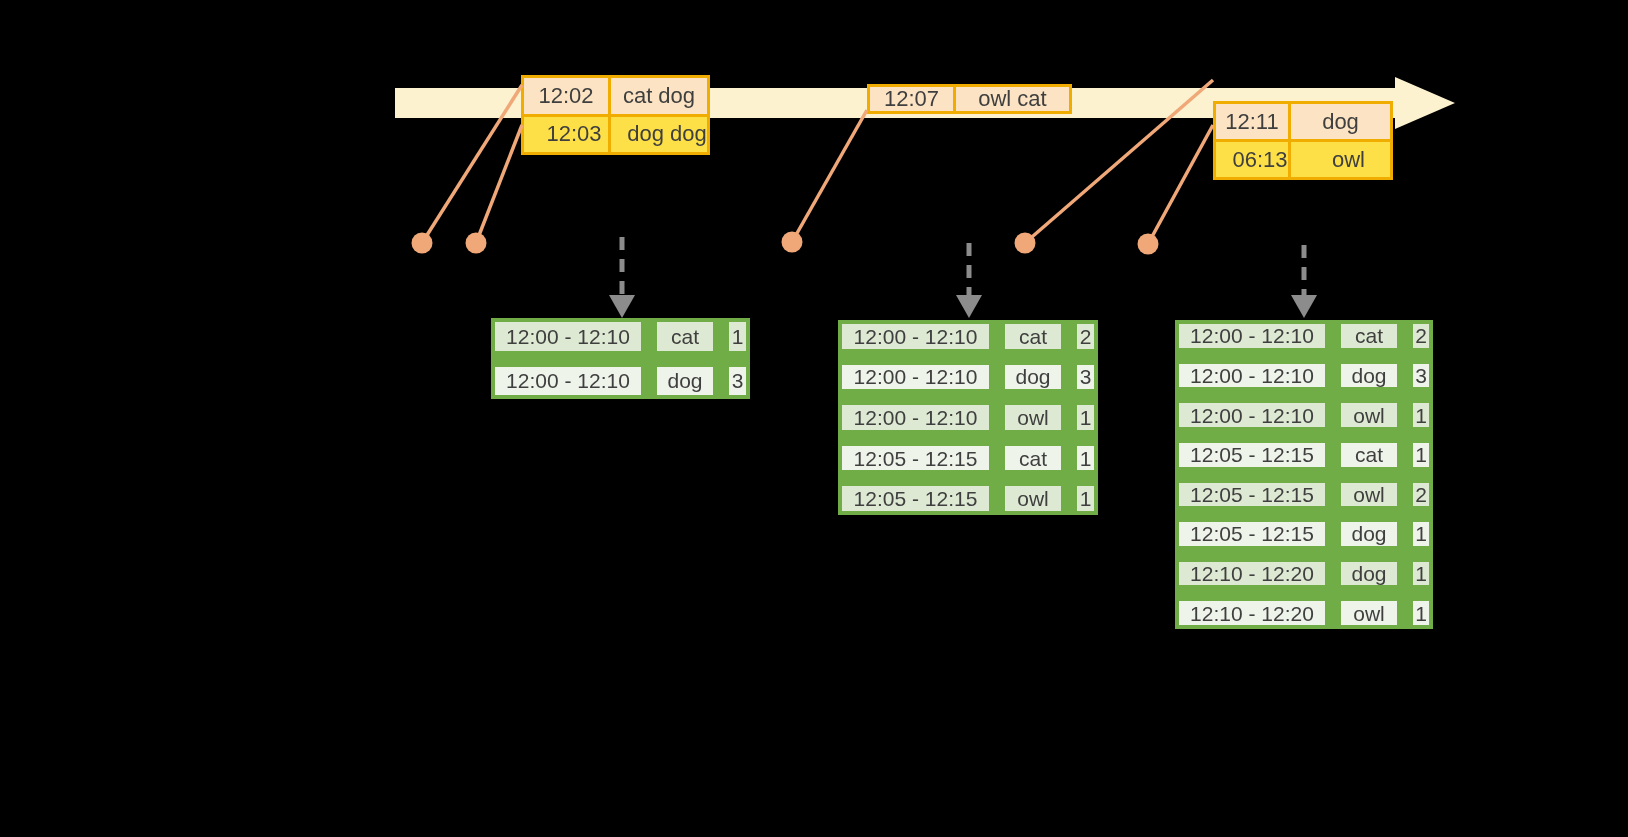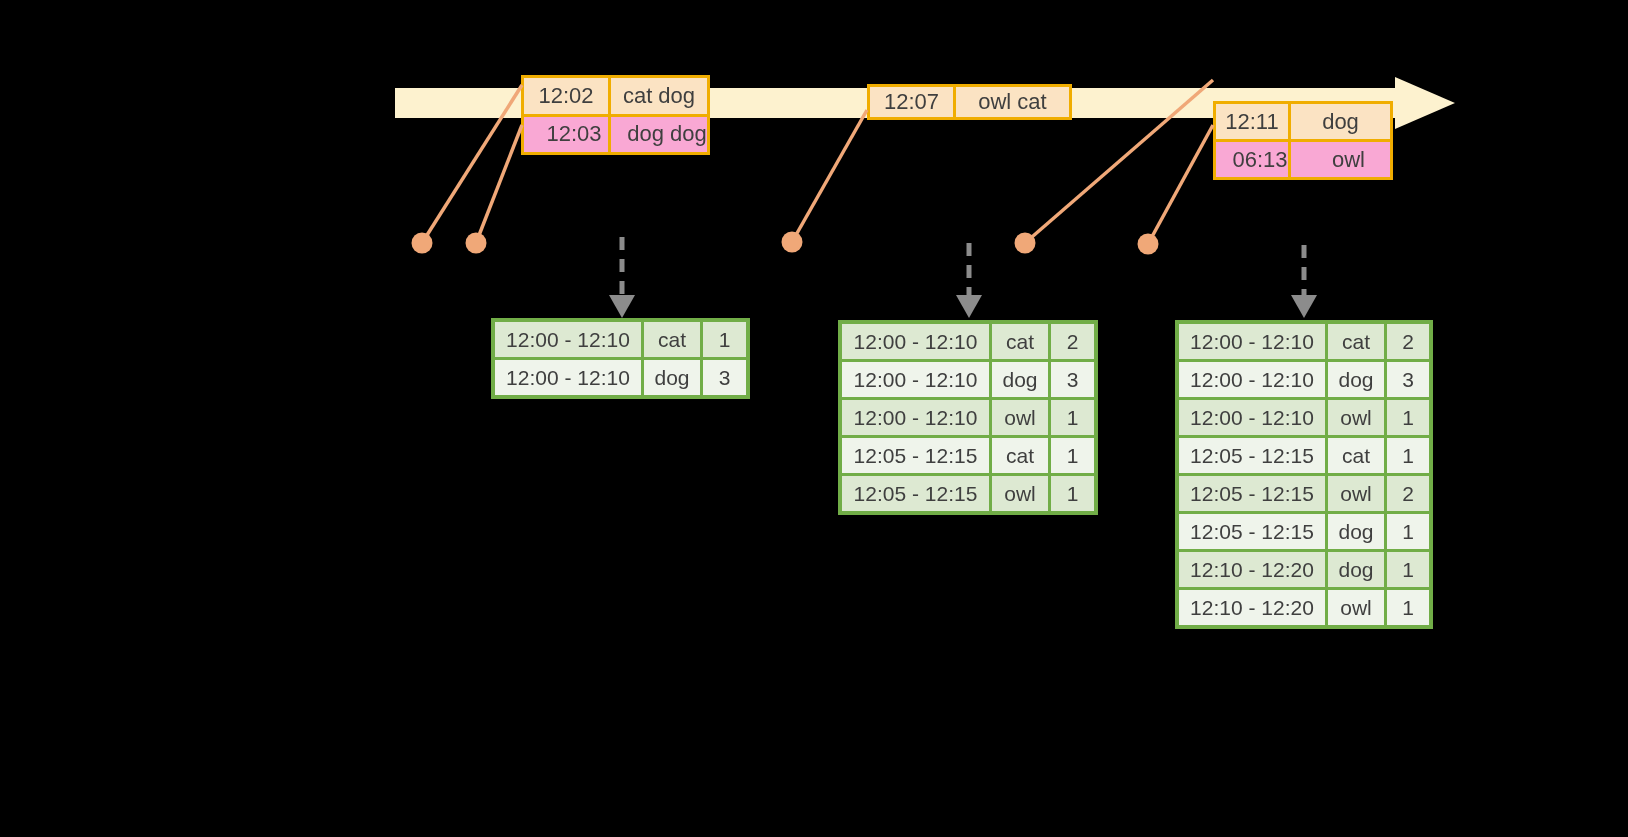--- a/index.html
+++ b/index.html
@@ -10,27 +10,27 @@
   
   .band{position:absolute;left:395px;top:88px;width:1000px;height:30px;background:#fdf2cf;}
   .band-head{
     position:absolute;left:1395px;top:77px;width:0;height:0;
     border-top:26px solid transparent;border-bottom:26px solid transparent;
     border-left:60px solid #fdf2cf;
   }
   
   .etable{position:absolute;display:grid;gap:3px;padding:3px;background:#f0ad00;box-sizing:border-box;}
   .et1{left:521px;top:75px;width:189px;height:80px;grid-template-columns:84px 1fr;grid-template-rows:1fr 1fr;}
-  .et2{left:867px;top:84px;width:205px;height:36px;grid-template-columns:83px 1fr;grid-template-rows:1fr;}
+  .et2{left:867px;top:84px;width:205px;height:30px;grid-template-columns:83px 1fr;grid-template-rows:1fr;}
   .et3{left:1213px;top:63px;width:180px;height:79px;grid-template-columns:72px 1fr;grid-template-rows:1fr 1fr;margin-top:38px;}
   .cell{display:flex;align-items:center;justify-content:center;font-size:22px;line-height:1;}
   .o-dark{background:#fbe3c3;}
-  .o-light{background:#f9a8d4;padding-left:16px;}
+  .o-light{background:#fde047;padding-left:16px;}
   
-  .gtable{position:absolute;display:grid;gap:3px;padding:4px;background:#71ad47;box-sizing:border-box;}
+  .gtable{position:absolute;display:grid;gap:16px;padding:4px;background:#71ad47;box-sizing:border-box;}
   .gt1{left:491px;top:318px;width:259px;height:81px;grid-template-columns:146px 56px 1fr;grid-template-rows:repeat(2,1fr);}
   .gt2{left:838px;top:320px;width:260px;height:195px;grid-template-columns:147px 56px 1fr;grid-template-rows:repeat(5,1fr);}
   .gt3{left:1175px;top:320px;width:258px;height:309px;grid-template-columns:146px 56px 1fr;grid-template-rows:repeat(8,1fr);}
   .gcell{display:flex;align-items:center;justify-content:center;font-size:21px;line-height:1;}
   .g-dark{background:#dde9d2;}
   .g-light{background:#eff4eb;}
   svg.overlay{position:absolute;left:0;top:0;pointer-events:none;}
 </style>
 </head>
 <body>

